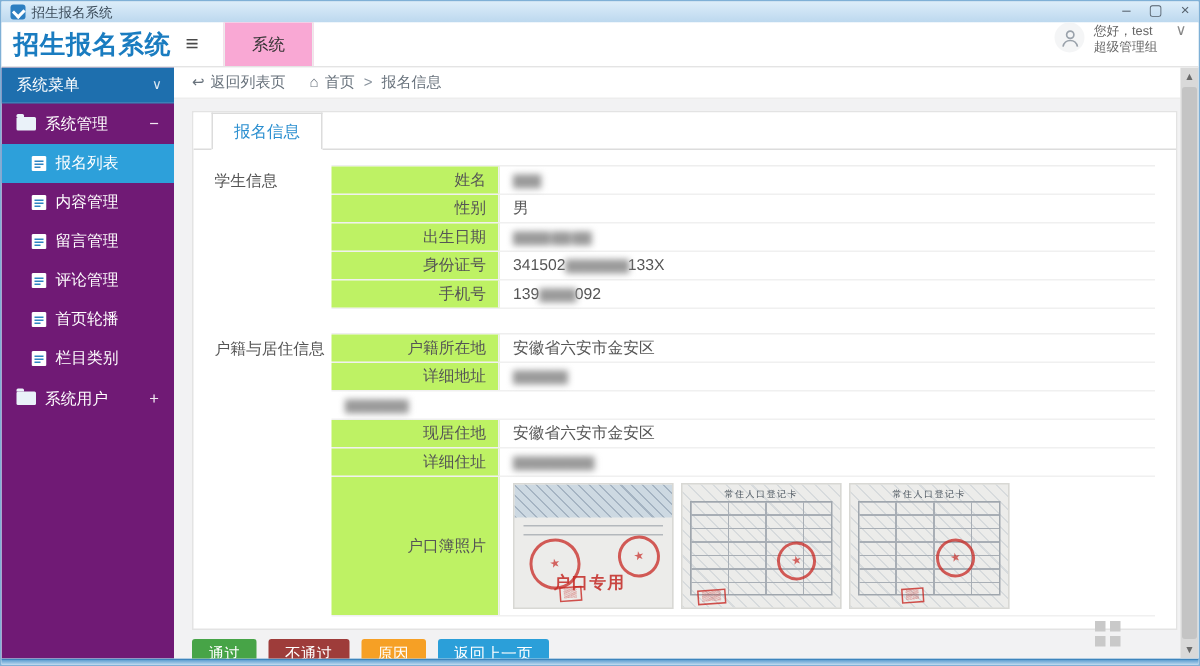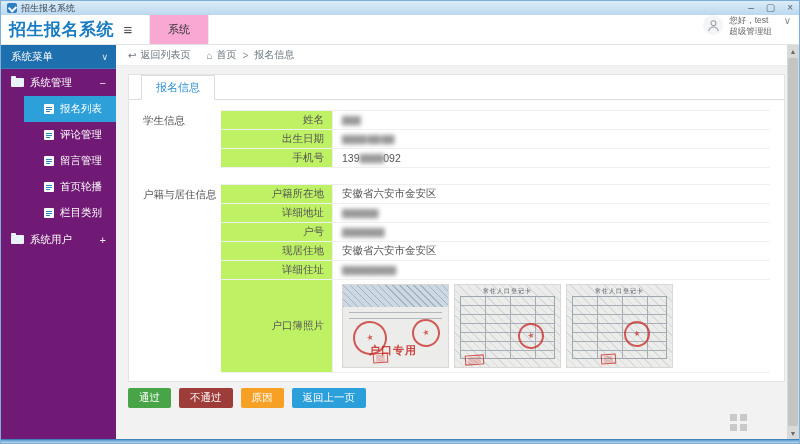--- a/index.html
+++ b/index.html
@@ -31,21 +31,21 @@
   .appbody { flex:1 1 auto; display:flex; position:relative; overflow:hidden; }
 
   
   .sidebar { width:115px; background:#701a75; color:#fff; flex:0 0 auto; display:flex; flex-direction:column; }
   .side-head { height:24px; display:flex; align-items:center; padding:0 8px 0 10px; font-size:10.5px; background:#1e6fae; border-bottom:1px solid rgba(255,255,255,.12); cursor:pointer; }
   .side-head .chev { margin-left:auto; font-size:9px; opacity:.85; }
   .side-section { height:27px; display:flex; align-items:center; padding:0 10px; font-size:10.5px; cursor:pointer; }
   .side-section .toggle { margin-left:auto; font-size:11px; opacity:.9; }
   .folder-icon { width:13px; height:9px; background:#eaf2f9; border-radius:1px; position:relative; margin-right:6px; flex:0 0 auto; }
   .folder-icon::before { content:""; position:absolute; top:-2px; left:0; width:5px; height:2px; background:#eaf2f9; border-radius:1px 1px 0 0; }
-  .side-item { height:26px; display:flex; align-items:center; padding-left:20px; font-size:10.5px; cursor:pointer;margin-left:23px; }
+  .side-item { height:26px; display:flex; align-items:center; padding-left:20px; font-size:10.5px; cursor:pointer; }
   .side-item.active { background:#2da0da; }
   .doc-icon { width:10px; height:10px; background:#fff; border-radius:1px; margin-right:6px; flex:0 0 auto;
     background-image:linear-gradient(#2d84c2,#2d84c2),linear-gradient(#2d84c2,#2d84c2),linear-gradient(#2d84c2,#2d84c2);
     background-size:6px 1px,6px 1px,4px 1px; background-position:2px 3px,2px 5px,2px 7px; background-repeat:no-repeat; }
 
   
   .main { flex:1 1 auto; background:#f2f2f3; display:flex; flex-direction:column; position:relative; padding-right:12px; }
   .breadcrumb { height:21px; background:#fff; border-bottom:1px solid #ededed; display:flex; align-items:center; gap:6px; padding:0 12px; font-size:10px; color:#68727c; flex:0 0 auto; }
   .bc-back { display:flex; align-items:center; gap:4px; cursor:pointer; color:#68727c; }
   .bc-home { display:flex; align-items:center; gap:4px; margin-left:10px; cursor:pointer; color:#68727c; }
@@ -148,25 +148,29 @@
         <span class="folder-icon"></span>
         <span>系统管理</span>
         <span class="toggle">−</span>
       </div>
       <div class="side-item active">
         <span class="doc-icon"></span>
         <span>报名列表</span>
       </div>
       <div class="side-item">
         <span class="doc-icon"></span>
+        <span>内容管理</span>
+      </div>
+      <div class="side-item">
+        <span class="doc-icon"></span>
+        <span>留言管理</span>
+      </div>
+      <div class="side-item">
+        <span class="doc-icon"></span>
         <span>评论管理</span>
-      </div>
-      <div class="side-item">
-        <span class="doc-icon"></span>
-        <span>留言管理</span>
       </div>
       <div class="side-item">
         <span class="doc-icon"></span>
         <span>首页轮播</span>
       </div>
       <div class="side-item">
         <span class="doc-icon"></span>
         <span>栏目类别</span>
       </div>
       <div class="side-section">
@@ -201,24 +205,36 @@
           <div class="group">
             <div class="group-title">学生信息</div>
             <div class="rows">
               <div class="row">
                 <div class="cell-label">姓名</div>
                 <div class="cell-value">
                     <span class="redacted">▇▇▇</span>
                   </div>
               </div>
               <div class="row">
+                <div class="cell-label">性别</div>
+                <div class="cell-value">男</div>
+              </div>
+              <div class="row">
                 <div class="cell-label">出生日期</div>
                 <div class="cell-value">
                     <span class="redacted">▇▇▇▇-▇▇-▇▇</span>
                   </div>
+              </div>
+              <div class="row">
+                <div class="cell-label">身份证号</div>
+                <div class="cell-value">
+                  <span>341502</span>
+                    <span class="redacted">▇▇▇▇▇▇▇</span>
+                    <span>133X</span>
+                </div>
               </div>
               <div class="row">
                 <div class="cell-label">手机号</div>
                 <div class="cell-value">
                   <span>139</span>
                     <span class="redacted">▇▇▇▇</span>
                     <span>092</span>
                 </div>
               </div>
             </div>
@@ -231,21 +247,20 @@
                 <div class="cell-label">户籍所在地</div>
                 <div class="cell-value">安徽省六安市金安区</div>
               </div>
               <div class="row">
                 <div class="cell-label">详细地址</div>
                 <div class="cell-value">
                     <span class="redacted">▇▇▇▇▇▇</span>
                   </div>
               </div>
               <div class="row">
-                <div class="cell-label">户号</div>
                 <div class="cell-value">
                     <span class="redacted">▇▇▇▇▇▇▇</span>
                   </div>
               </div>
               <div class="row">
                 <div class="cell-label">现居住地</div>
                 <div class="cell-value">安徽省六安市金安区</div>
               </div>
               <div class="row">
                 <div class="cell-label">详细住址</div>

